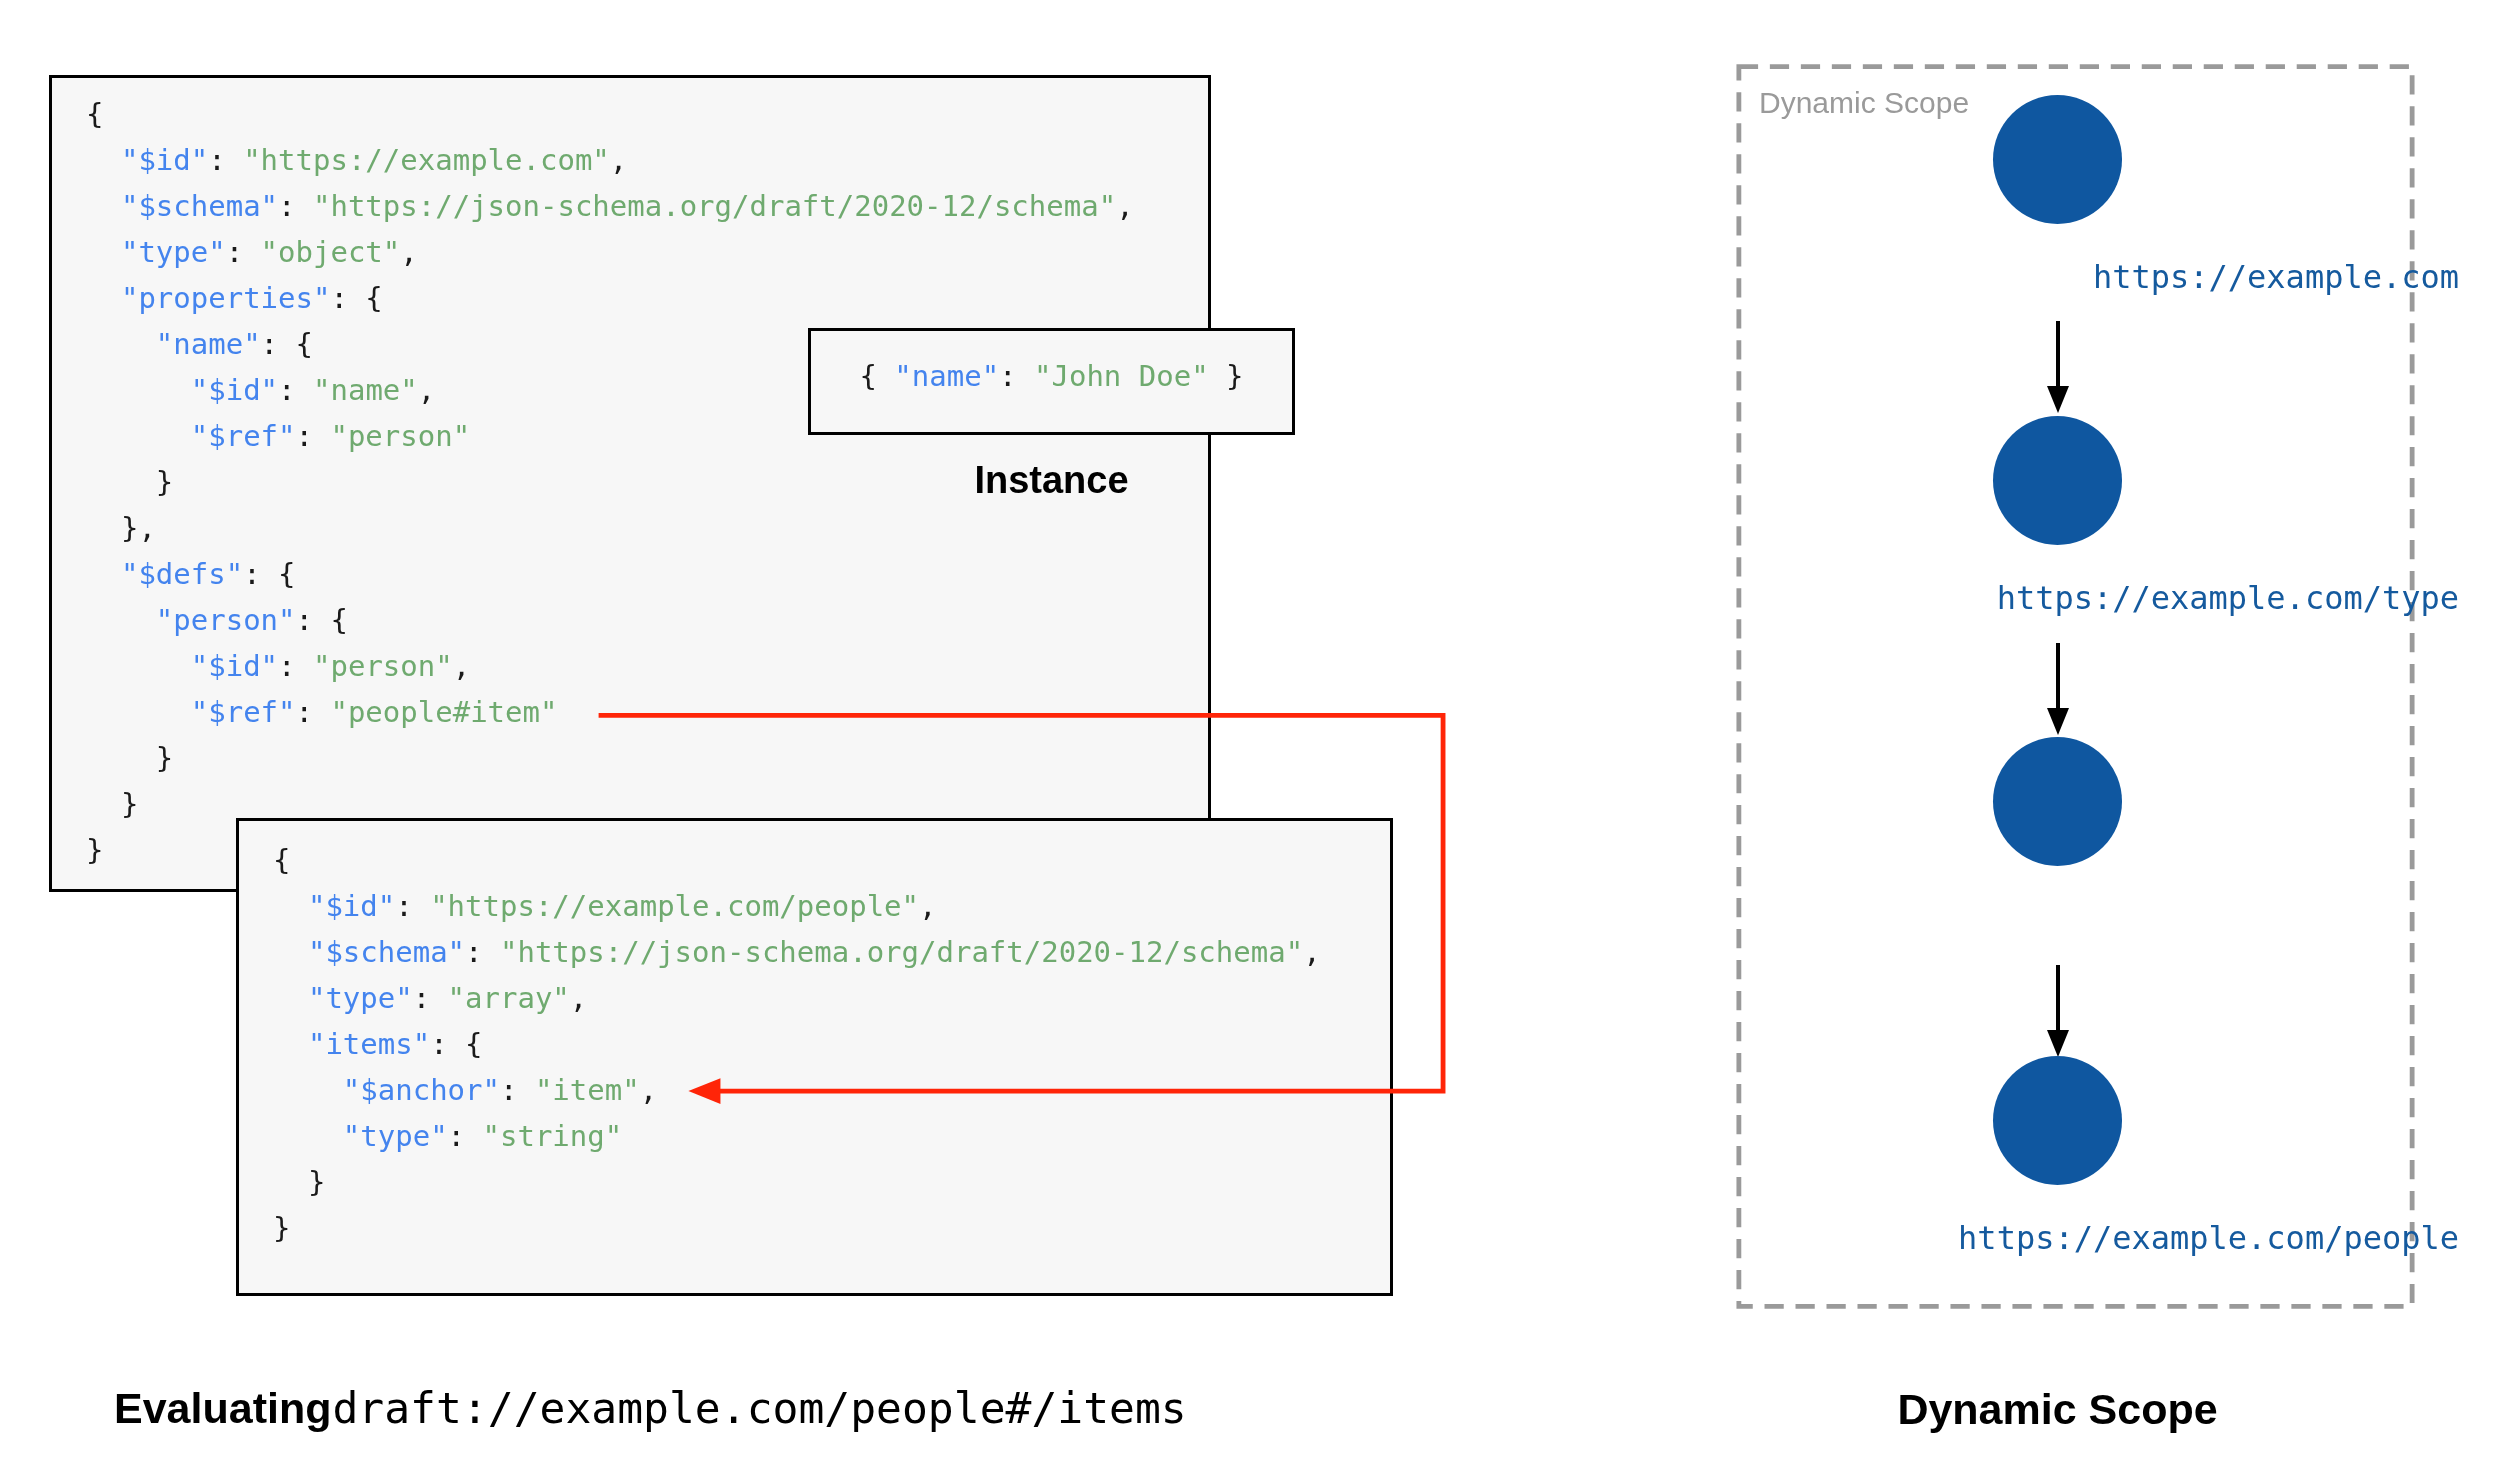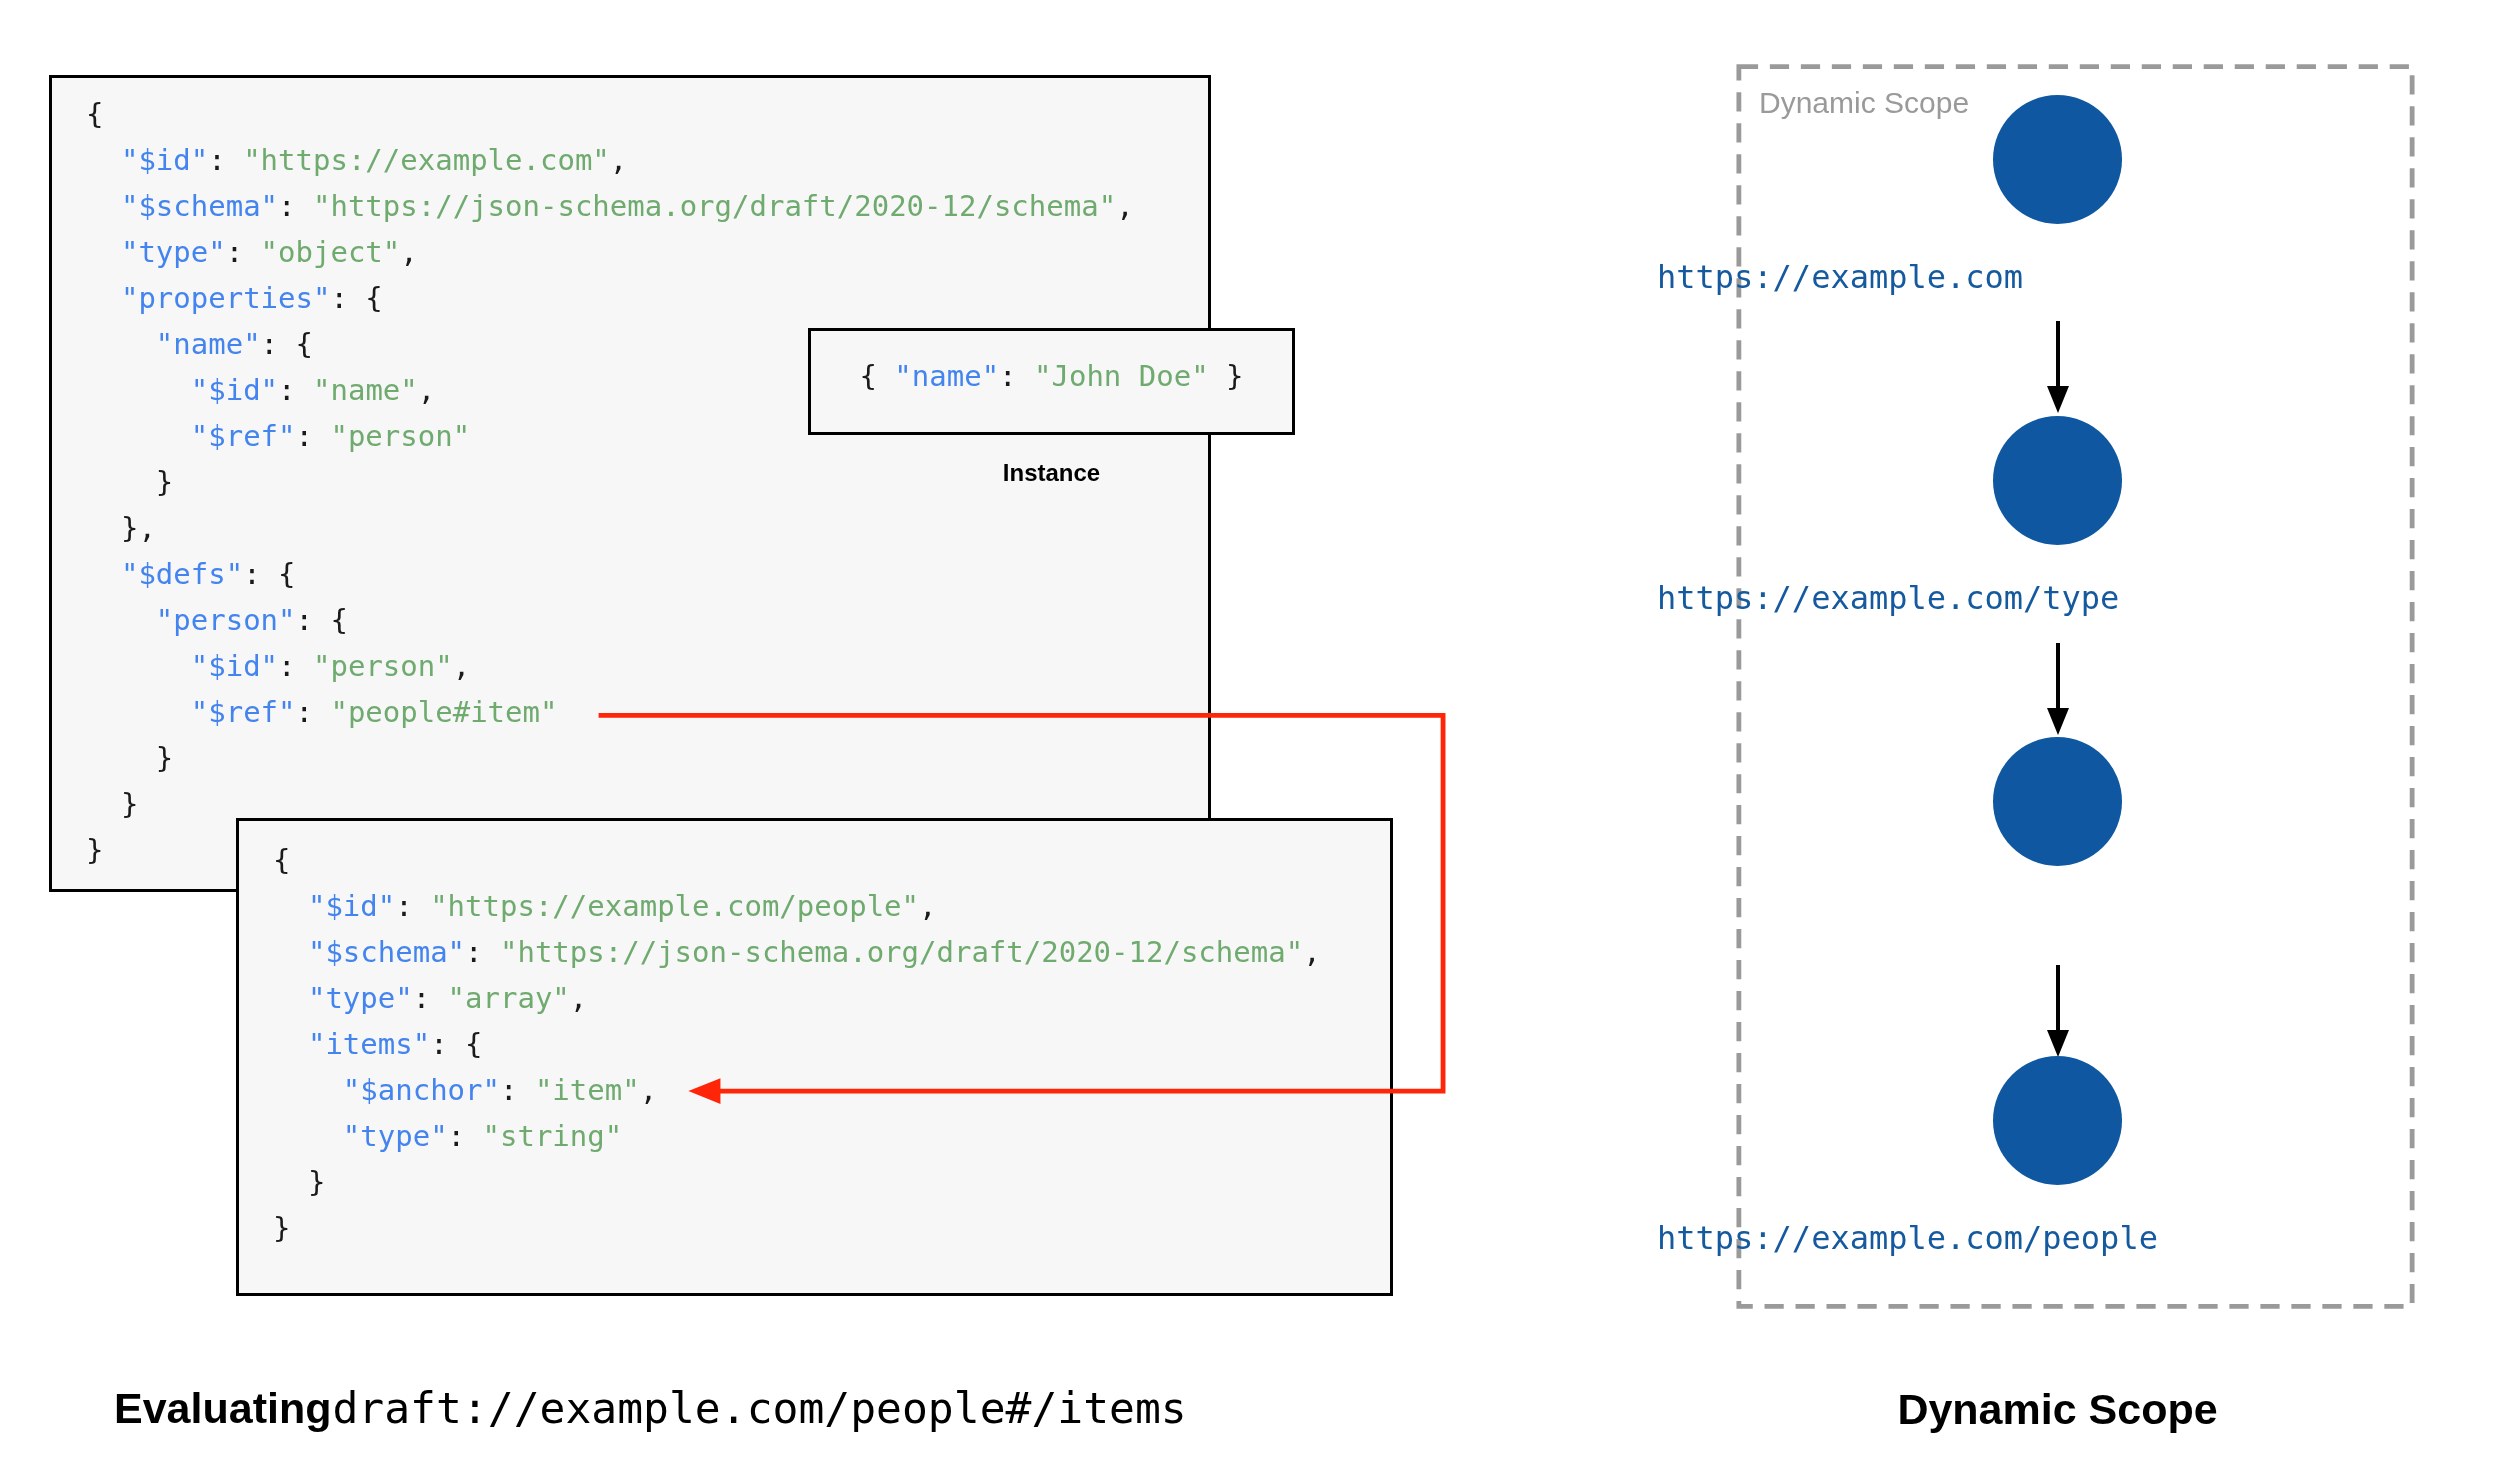--- a/index.html
+++ b/index.html
@@ -45,21 +45,21 @@
     display:flex; align-items:center; justify-content:center;
     font-size:29px;
     white-space:pre;
   }
   #instance-caption{
     position:absolute;
     left:808px; top:459px; width:487px;
     text-align:center;
     font-family:"Liberation Sans", sans-serif;
     font-weight:bold;
-    font-size:24px;
+    font-size:38px;
     color:#000000;
     z-index:3;
   }
 
   
   #ref-connector{
     position:absolute; left:0; top:0;
     width:2512px; height:1482px;
     z-index:4;
     pointer-events:none;
@@ -78,21 +78,21 @@
     z-index:2;
   }
   .scope-circle{
     position:absolute; left:1993px; width:129px; height:129px;
     border-radius:50%;
     background:#0f57a0;
     z-index:2;
   }
   .scope-label{
     position:absolute; left:1657px; width:802px;
-    text-align:left;
+    text-align:right;
     font-size:32px; line-height:38px;
     color:#155a9e;
     z-index:2;
     white-space:pre;
   }
   .varrow{position:absolute; left:2045px; width:26px; z-index:2;}
   .varrow .shaft{margin:0 auto; width:4.3px; height:65px; background:#000000;}
   .varrow .head{
     margin:0 auto; width:0; height:0;
     border-left:11.8px solid transparent;

